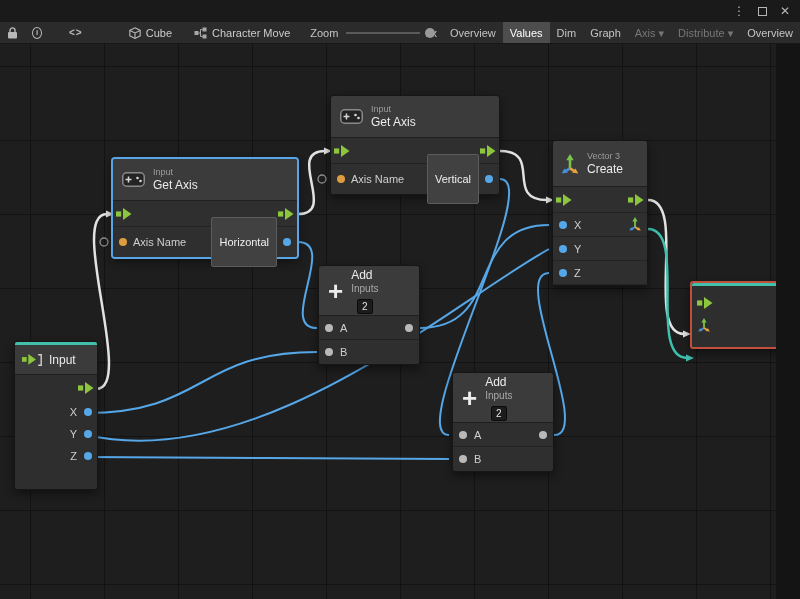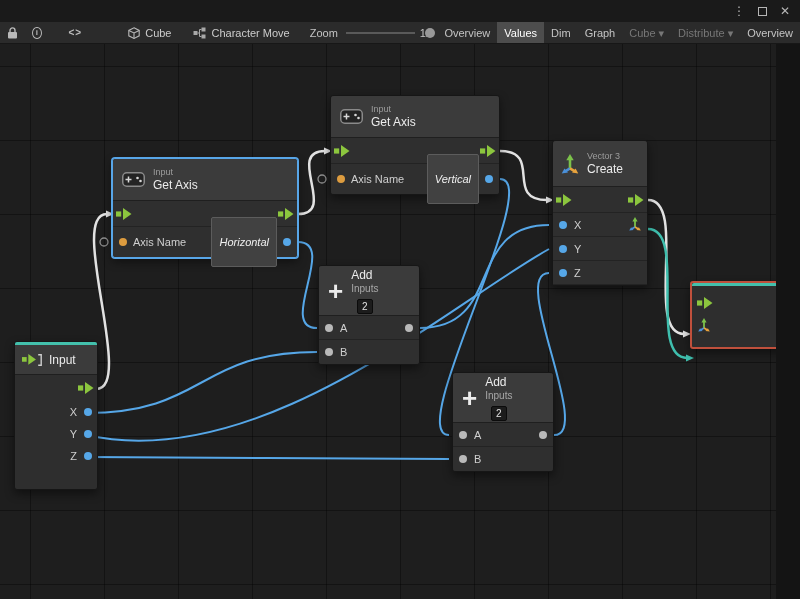--- a/index.html
+++ b/index.html
@@ -63,21 +63,21 @@
   .plus { font-size:26px; font-weight:bold; color:#ececec; line-height:26px; }
   .inputs-line { display:flex; align-items:center; gap:5px; font-size:10px; color:#a8a8a8; margin-top:1px;flex-direction:column; }
   .count-box { background:#1c1c1c; border:1px solid #0b0b0b; border-radius:2px; min-width:16px;
                text-align:center; font-size:10px; color:#e2e2e2; padding:0 3px; line-height:13px; }
 
   .flow-row { height:26px; display:flex; align-items:center; justify-content:space-between;
               padding:0 3px; background:#2f2f2f; border-bottom:1px solid #232323; }
   .value-row { height:30px; display:flex; align-items:center; gap:6px; padding:0 6px;
                background:#2f2f2f; border-radius:0 0 3px 3px; }
   .value-box { background:#414141; border:1px solid #5c5c5c; border-radius:2px; padding:18px 7px;
-               font-size:11px; color:#f0f0f0; margin-left:auto;font-style:italic; }
+               font-size:11px; color:#f0f0f0; margin-left:auto; }
   .port-row { height:24px; display:flex; align-items:center; gap:7px; padding:0 6px;
               background:#2f2f2f; border-bottom:1px solid #232323; }
   .port-row:last-child { border-bottom:none; border-radius:0 0 3px 3px; }
   .port-label { font-size:11px; color:#cfcfcf; }
   .spacer { flex:1; }
   .dot { width:8px; height:8px; border-radius:50%; flex:none; }
   .dot.blue { background:#56a7e8; } .dot.orange { background:#dd9c3f; } .dot.gray { background:#b9b9b9; }
   .fa { display:inline-flex; }
 
   
@@ -171,21 +171,21 @@
   <span class="slider" style="margin-left:8px">
     <span class="track"></span>
     <span class="handle"></span>
   </span>
   <span style="margin-left:5px">1x</span>
 
   <span class="tb-btn" style="margin-left:6px">Overview</span>
   <span class="tb-btn active">Values</span>
   <span class="tb-btn">Dim</span>
   <span class="tb-btn">Graph</span>
-  <span class="tb-btn disabled">Cube ▾</span>
+  <span class="tb-btn disabled">Axis ▾</span>
   <span class="tb-btn disabled">Distribute ▾</span>
   <span class="tb-btn">Overview</span>
 </div>
 
 <div class="canvas">
 
   <svg class="wires">
     <defs>
       <marker id="arrow-flow" markerUnits="userSpaceOnUse" markerWidth="10" markerHeight="9" refX="1.5" refY="3.7" orient="auto">
           <path d="M0,0 L8.5,3.7 L0,7.4 Z" fill="#e2e2e2"></path>

